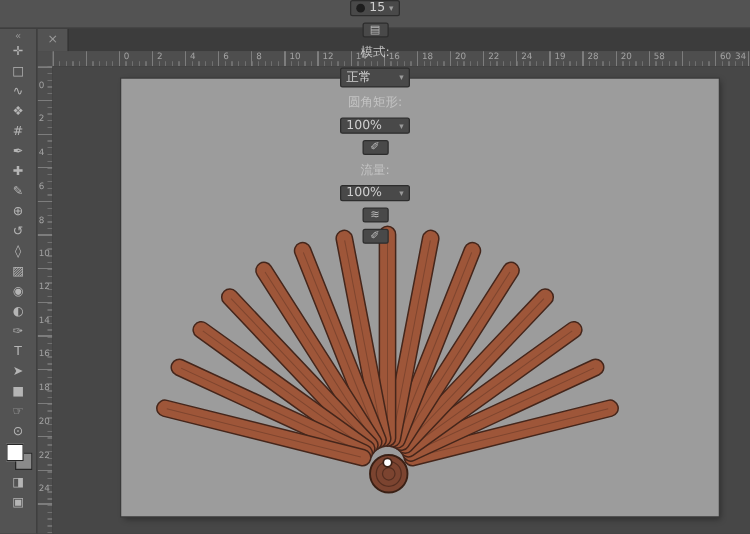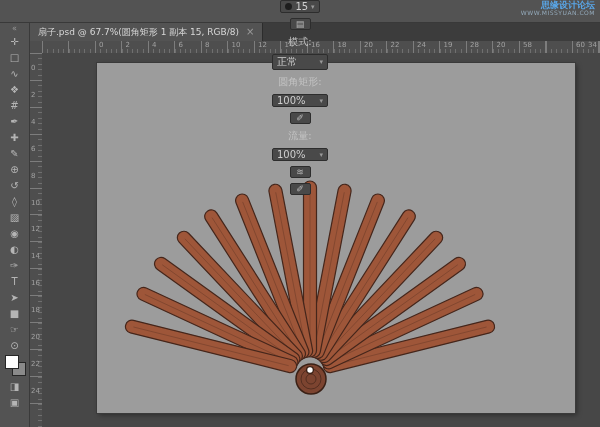--- a/index.html
+++ b/index.html
@@ -99,24 +99,20 @@
 
     <span class="bar-label">流量:</span>
     <div class="field">
       <span>100%</span>
       <span class="chev">▾</span>
     </div>
     <div class="icon-box">≋</div>
     <div class="icon-box">✐</div>
   </div>
 
-  <div class="watermark">
-    <span class="wm1">思缘设计论坛</span>
-    <span class="wm2">WWW.MISSYUAN.COM</span>
-  </div>
 
   <div class="toolbar">
     <div class="collapse">«</div>
     <div id="tool-list">
         <div class="tool">✛</div>
         <div class="tool">□</div>
         <div class="tool">∿</div>
         <div class="tool">❖</div>
         <div class="tool">#</div>
         <div class="tool">✒</div>
@@ -141,21 +137,20 @@
     </div>
     <div id="extra-buttons">
         <div class="tool">◨</div>
         <div class="tool">▣</div>
       </div>
   </div>
 
   <div class="doc">
     <div class="tabbar">
       <div class="tab">
-        <span>扇子.psd @ 67.7%(圆角矩形 1 副本 15, RGB/8)</span>
         <span class="tab-close">×</span>
       </div>
     </div>
 
     <div class="ruler-corner"></div>
     <div class="hruler" id="hruler">
         <span class="hnum" style="left: 57px;">0</span>
         <span class="hnum" style="left: 83.5px;">2</span>
         <span class="hnum" style="left: 110px;">4</span>
         <span class="hnum" style="left: 136.5px;">6</span>

